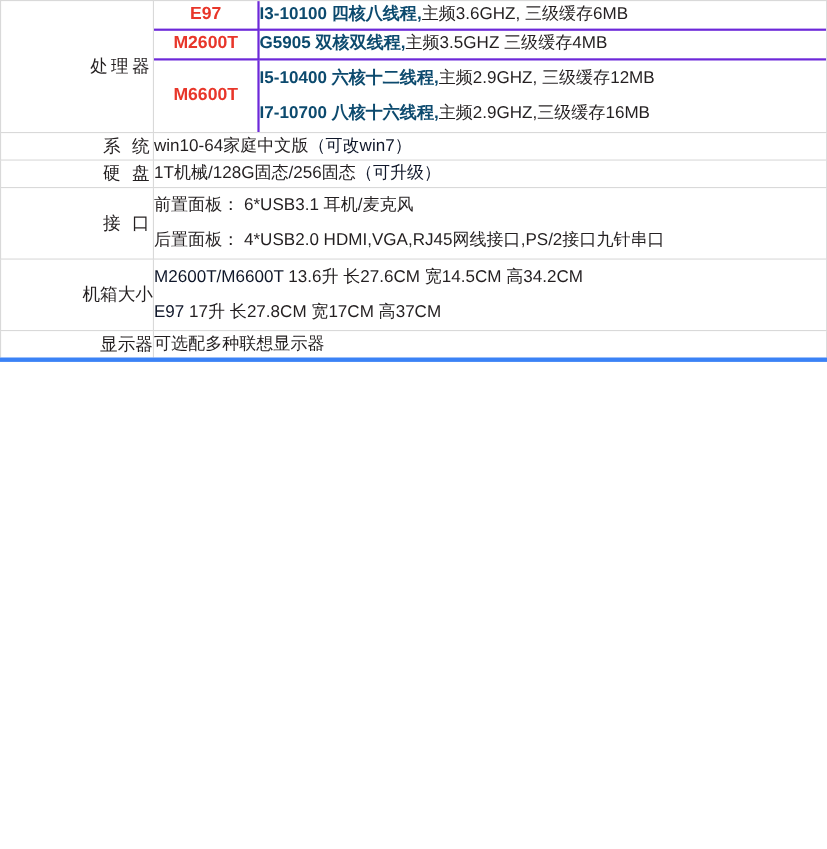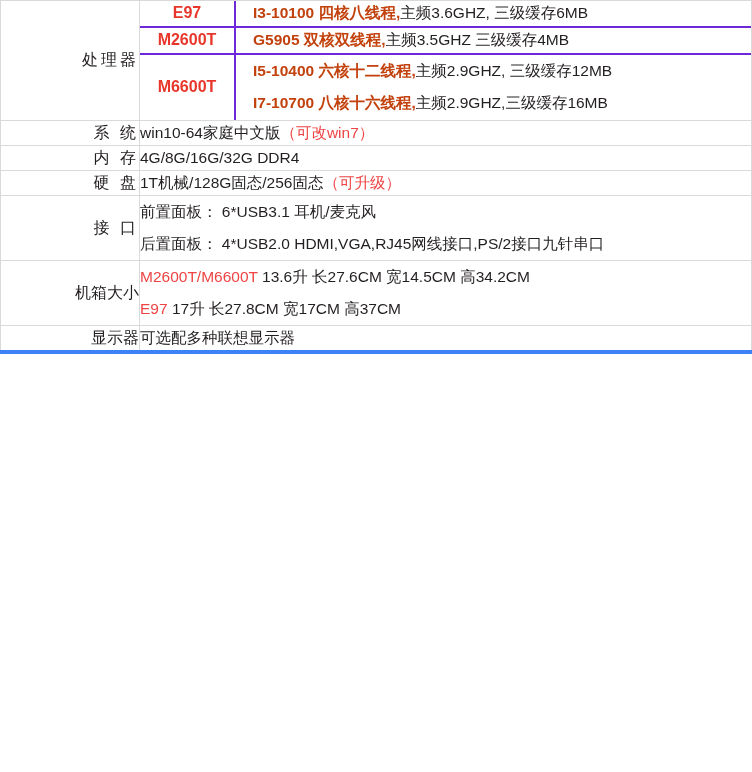--- a/index.html
+++ b/index.html
@@ -47,27 +47,26 @@
     font-weight: bold;
     color: #e8362a;
     padding: 6px 2px;
   }
   .cpu-desc-cell {
     padding: 8px 6px 8px 14px;
     font-size: 15.5px;
     line-height: 1.6;
   }
   .red {
-    color: #ef4444;
+    color: #0f172a;
     margin-top: 28px;
   }
   .red-b {
-    color: #c2410c;
+    color: #0c4a6e;
     font-weight: bold;
-    margin-left: 17px;
   }
   .line {
     display: block;
     white-space: nowrap;
   }
   .pad-line {
     display: block;
     padding: 4px 0;
     white-space: nowrap;
   }
@@ -136,26 +135,20 @@
       </td>
     </tr>
 
     <tr>
       <td class="label-cell">系  统</td>
       <td class="value-cell">
         <span class="nowrap">win10-64家庭中文版</span><span class="red nowrap">（可改win7）</span>
       </td>
     </tr>
 
-    <tr>
-      <td class="label-cell">内  存</td>
-      <td class="value-cell">
-        <span class="nowrap">4G/8G/16G/32G DDR4</span>
-      </td>
-    </tr>
 
 
 
     <tr>
       <td class="label-cell">硬  盘</td>
       <td class="value-cell">
         <span class="nowrap">1T机械/128G固态/256固态</span><span class="red nowrap">（可升级）</span>
       </td>
     </tr>
 

